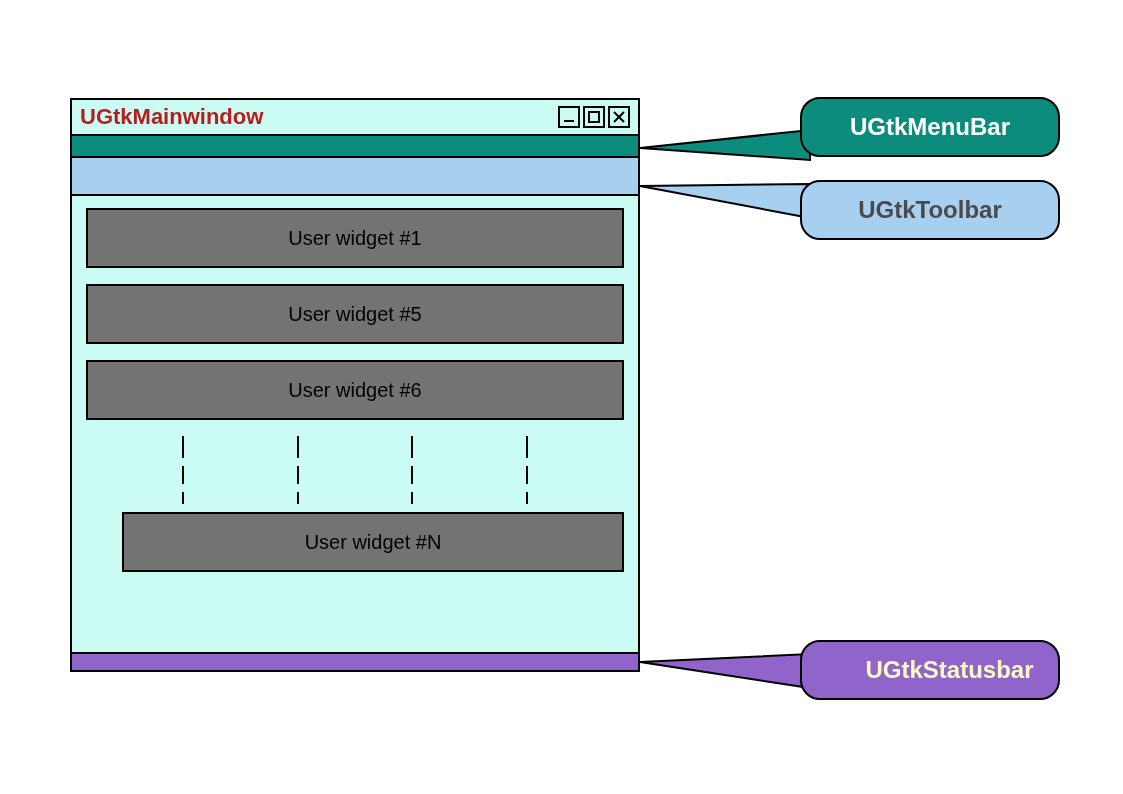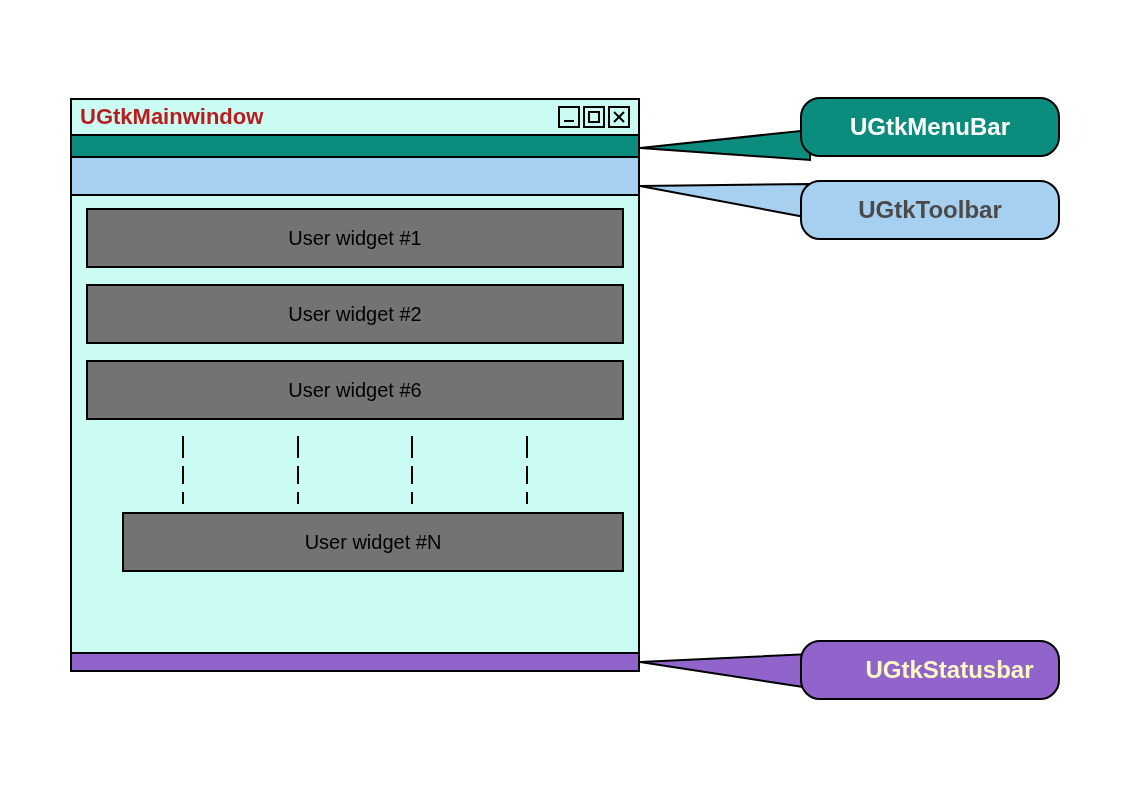--- a/index.html
+++ b/index.html
@@ -176,21 +176,21 @@
     </div>
 
     <div class="menubar"></div>
     <div class="toolbar"></div>
 
     <div class="content">
       <div class="widgetrow">
         <span>User widget #1</span>
       </div>
       <div class="widgetrow">
-        <span>User widget #2</span>
+        <span>User widget #5</span>
       </div>
       <div class="widgetrow">
         <span>User widget #6</span>
       </div>
 
       <div class="dashrow dr1">
         <span class="dash"></span>
           <span class="dash"></span>
           <span class="dash"></span>
           <span class="dash"></span>

